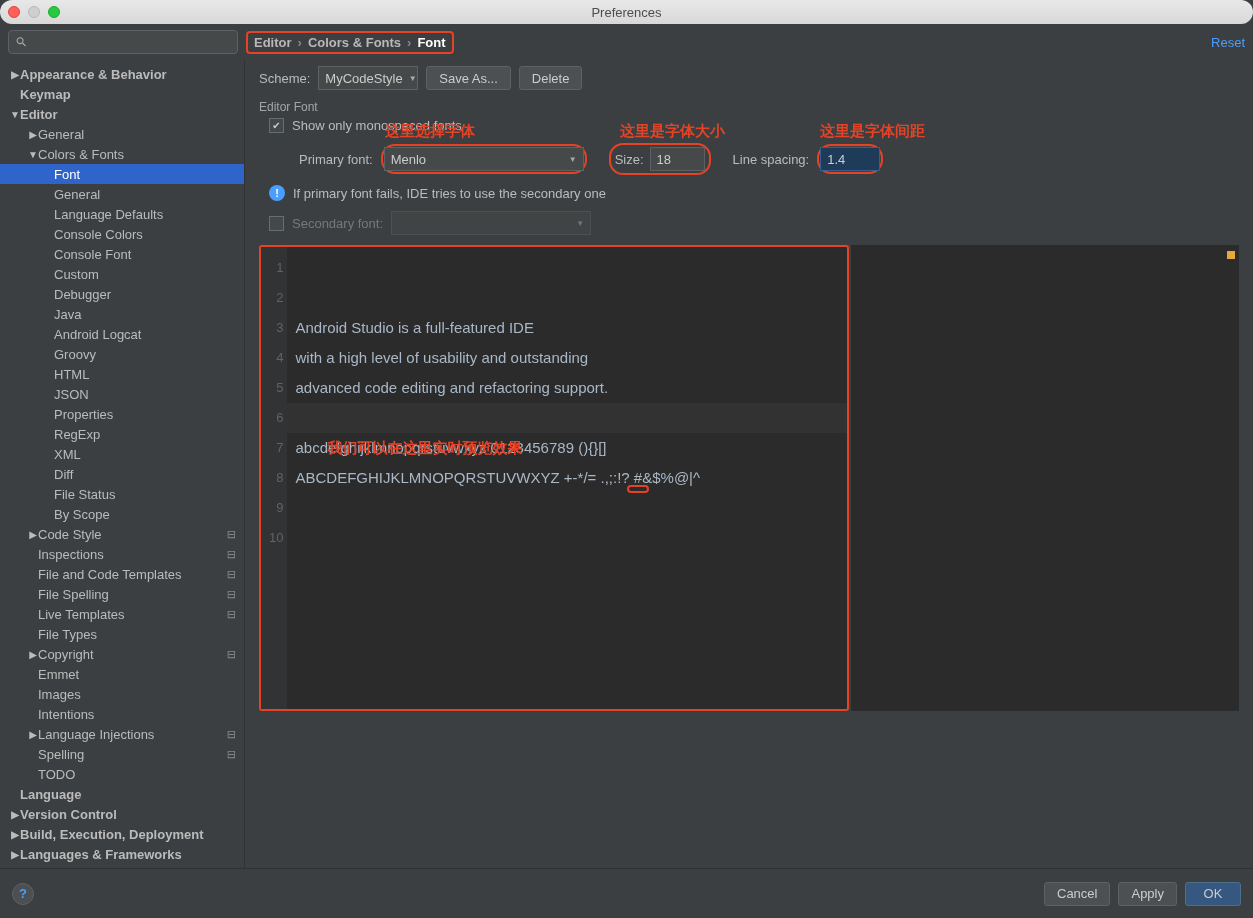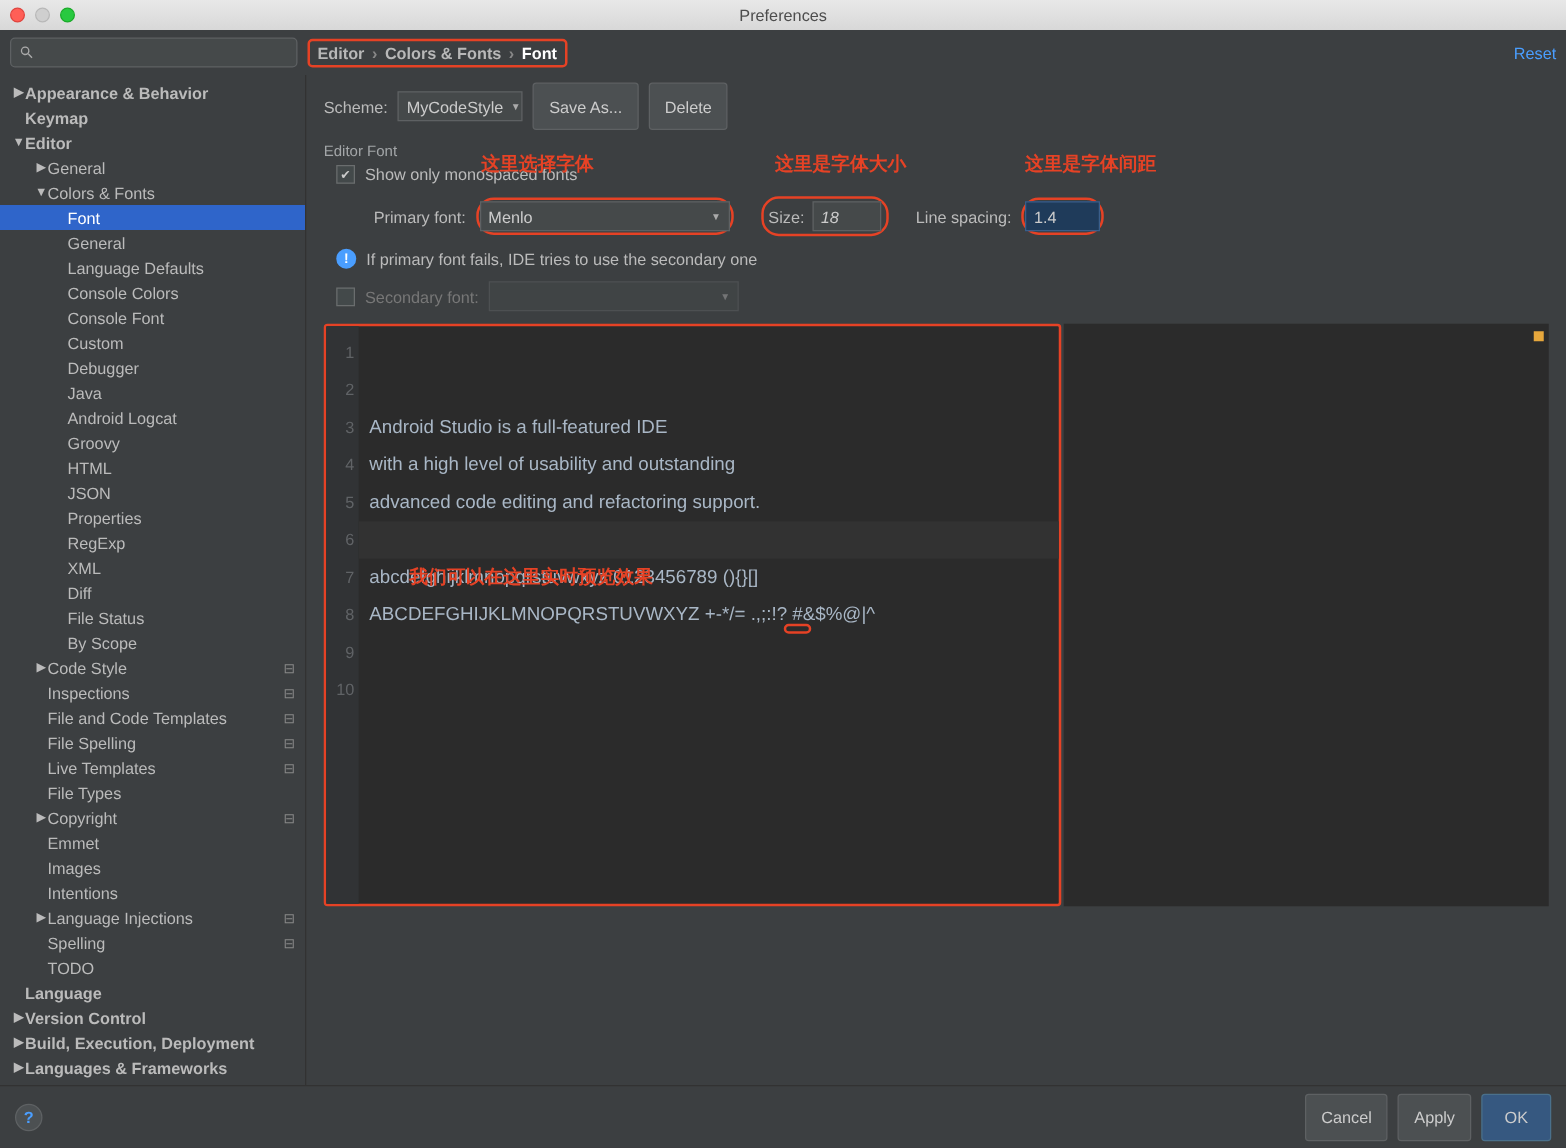--- a/index.html
+++ b/index.html
@@ -1,19 +1,19 @@
 <!DOCTYPE html>
 <html><head>
 <meta charset="utf-8">
 <style>
 * { margin:0; padding:0; box-sizing:border-box; font-family:-apple-system,"Helvetica Neue",Arial,sans-serif; }
 body { background:#3c3f41; color:#bbbbbb; font-size:13px; width:1253px; height:918px; overflow:hidden; position:relative; }
 
 
-.titlebar { height:24px; background:linear-gradient(#e8e8e8,#d8d8d8); display:flex; align-items:center; padding:0 8px; position:relative; }
+.titlebar { height:24px; background:linear-gradient(#e8e8e8,#d8d8d8); display:flex; align-items:center; padding:0 8px; position:relative;border-radius:12px; }
 .traffic { display:flex; gap:8px; }
 .tl { width:12px; height:12px; border-radius:50%; }
 .tl.red { background:#ff5f57; border:1px solid #e0443e; }
 .tl.yel { background:#cfcfcf; border:1px solid #b8b8b8; }
 .tl.grn { background:#28c940; border:1px solid #1aab29; }
 .titlebar-title { position:absolute; left:0; right:0; text-align:center; color:#4d4d4d; font-size:13px; }
 
 
 .toprow { height:36px; display:flex; align-items:center; padding:0 8px; gap:8px; }
 .search-box { width:230px; height:24px; background:#45494a; border:1px solid #5e6163; border-radius:4px; display:flex; align-items:center; padding:0 6px; }
@@ -38,21 +38,21 @@
 .ind1 { padding-left:28px; }
 .ind2 { padding-left:44px; }
 
 
 .content { flex:1; padding:6px 14px; overflow:hidden; position:relative; }
 .row { display:flex; align-items:center; margin-bottom:10px; gap:8px; }
 .label { color:#bbbbbb; font-size:13px; }
 .dropdown { height:24px; background:#45494a; border:1px solid #5e6163; display:flex; align-items:center; padding:11px 6px; gap:6px; }
 .dropdown .dd-val { color:#ccc; }
 .dropdown .dd-arr { margin-left:auto; color:#aaa; font-size:8px; }
-.btn { height:38px; padding:0 12px; background:#4c5052; border:1px solid #5e6163; color:#ccc; border-radius:3px; display:flex; align-items:center; cursor:pointer; font-size:13px; }
+.btn { height:24px; padding:0 12px; background:#4c5052; border:1px solid #5e6163; color:#ccc; border-radius:3px; display:flex; align-items:center; cursor:pointer; font-size:13px; }
 .section-header { color:#a3a6a8; font-size:12px; margin-bottom:4px; }
 .checkbox { width:15px; height:15px; background:#43494a; border:1px solid #6a6d6e; display:inline-flex; align-items:center; justify-content:center; }
 .checkbox.checked::after { content:"✔"; color:#ccc; font-size:10px; }
 .input-sm { height:24px; background:#45494a; border:1px solid #5e6163; color:#ccc; padding:0 6px; font-size:13px; }
 .info-icon { width:16px; height:16px; border-radius:50%; background:#4a9eff; color:#fff; display:inline-flex; align-items:center; justify-content:center; font-weight:bold; font-size:11px; }
 .disabled { color:#777; }
 .red-focus { border:2px solid #e64225; border-radius:14px; padding:1px; }
 .red-label { color:#e64225; font-size:15px; font-weight:bold; position:absolute; }
 
 
@@ -303,21 +303,21 @@
     <div class="row" style="margin-left:40px">
       <span class="label">Primary font:</span>
       <div class="red-focus">
         <div class="dropdown" style="width:200px">
           <span class="dd-val">Menlo</span>
           <span class="dd-arr">▼</span>
         </div>
       </div>
       <div class="red-focus" style="margin-left:14px;display:flex;align-items:center;gap:6px;padding:2px 4px">
         <span class="label">Size:</span>
-        <input class="input-sm" style="width: 55px; font-style: italic;" value="18">
+        <input class="input-sm" style="width: 55px;" value="18">
       </div>
       <span class="label" style="margin-left:14px">Line spacing:</span>
       <div class="red-focus">
         <input class="input-sm" style="width: 60px; background: rgb(31, 59, 90); border-color: rgb(58, 94, 138);" value="1.4">
       </div>
     </div>
 
     <div class="row" style="margin-left:10px">
       <span class="info-icon">!</span>
       <span class="label">If primary font fails, IDE tries to use the secondary one</span>

